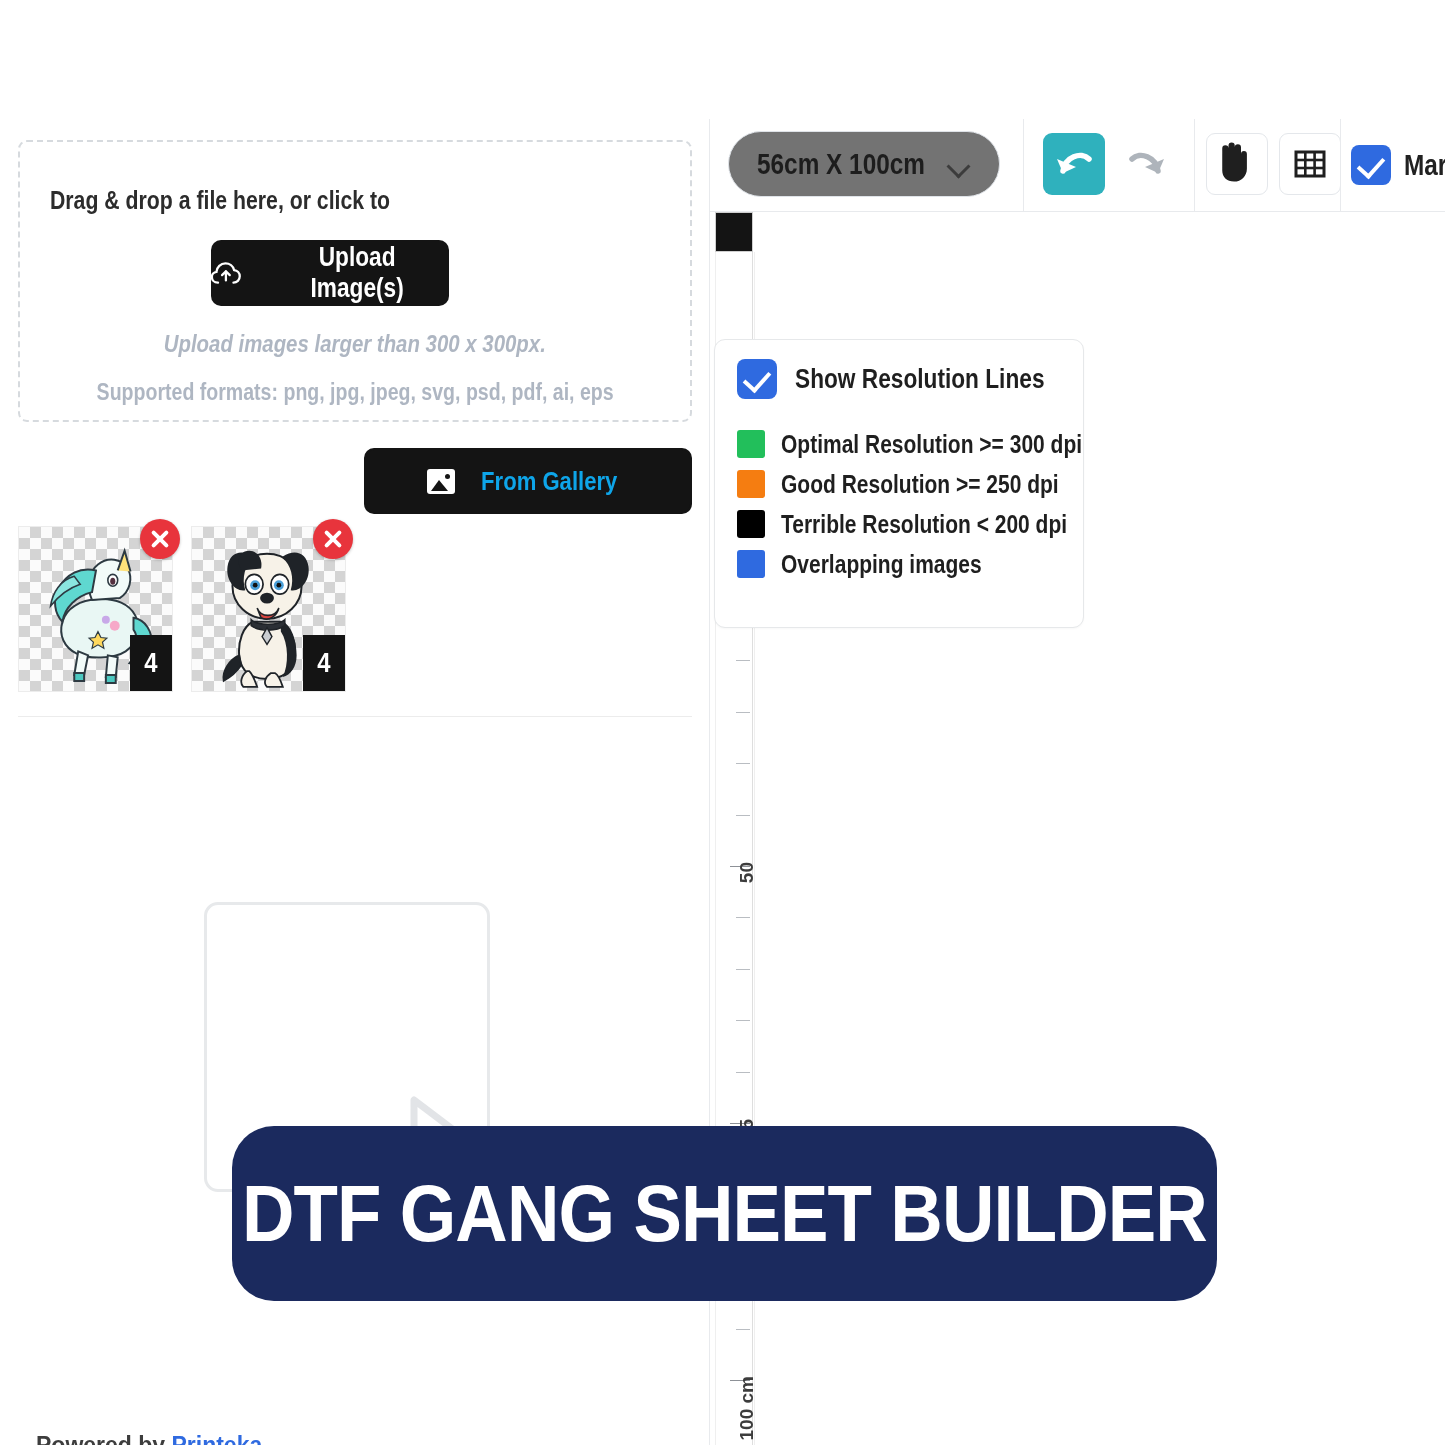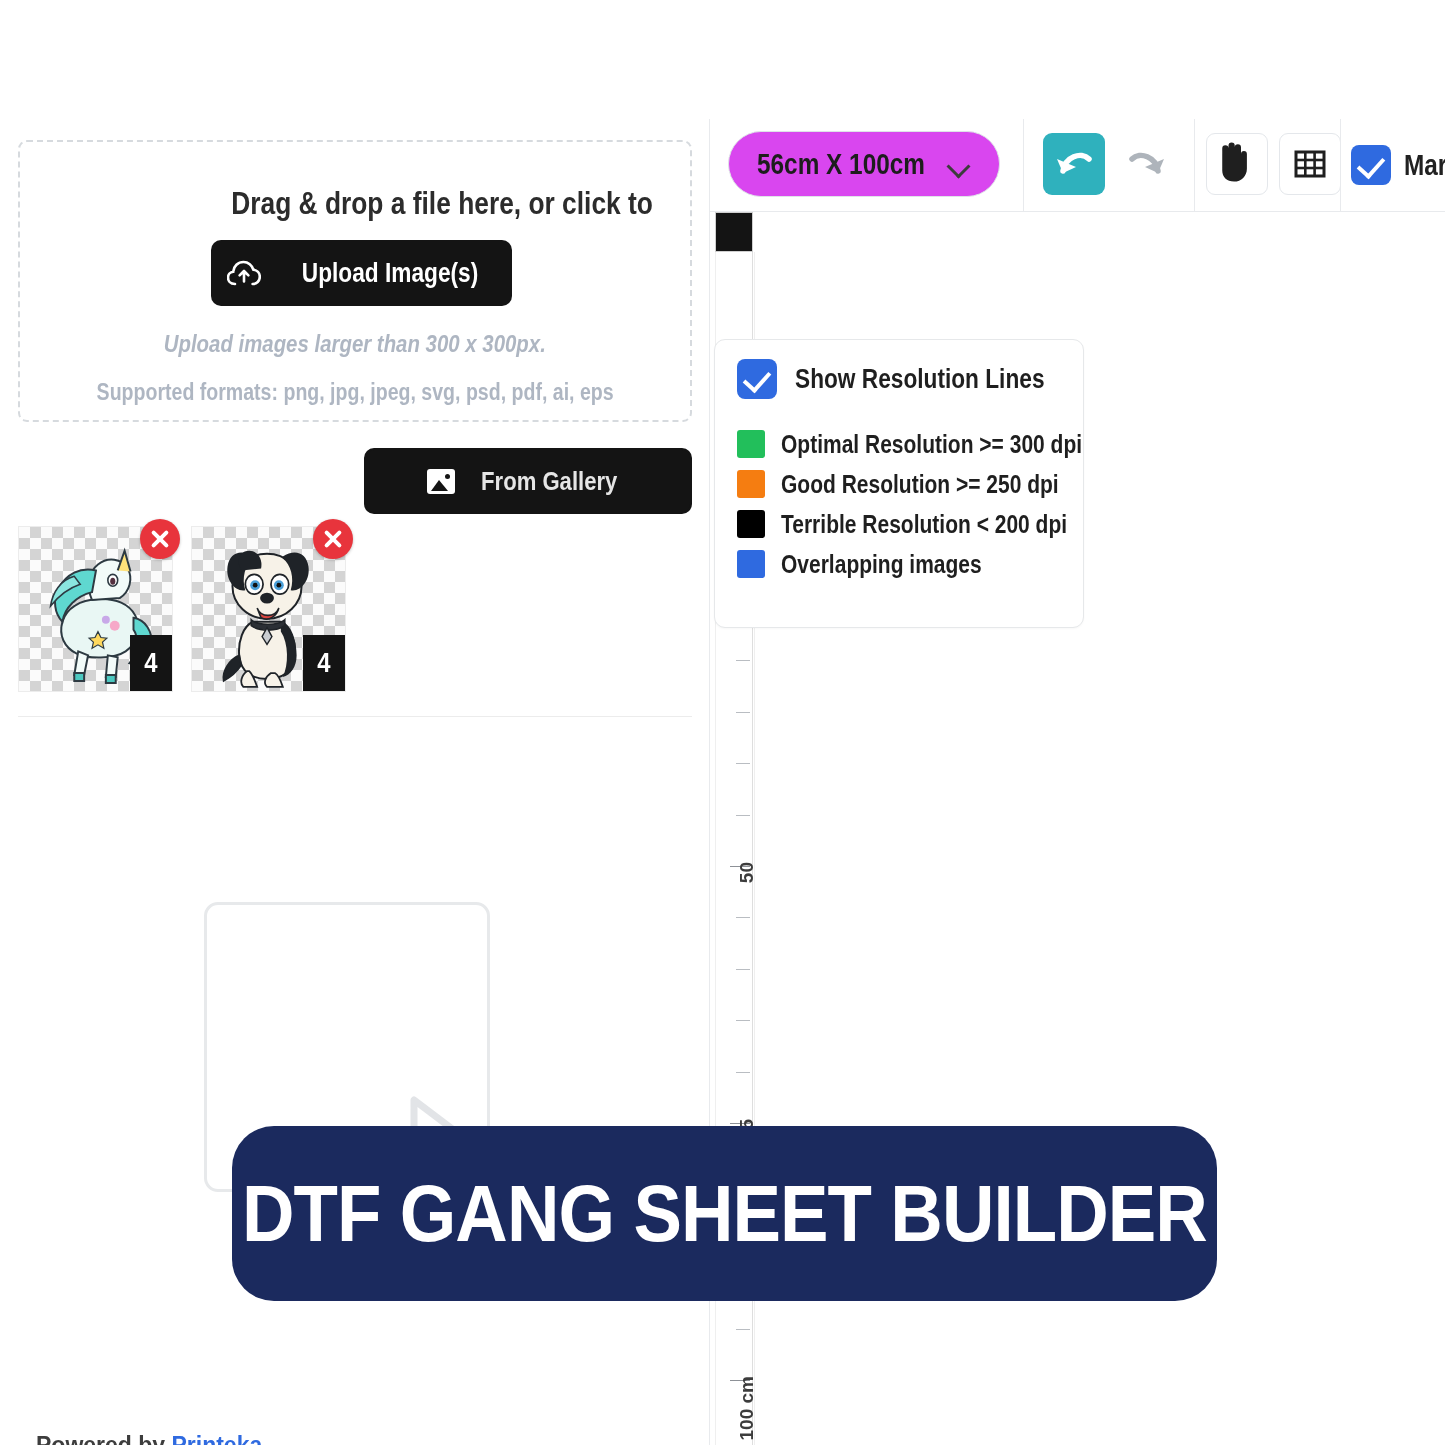--- a/index.html
+++ b/index.html
@@ -70,47 +70,47 @@
   
   .left-panel {
     position:absolute; left:0; top:119px; width:710px; height:1326px;
     background:#fff; border-right:1px solid #e8eaed; overflow:hidden;
   }
   .dropzone {
     position:absolute; left:18px; top:21px; width:674px; height:282px;
     border:2px dashed #d6dade; border-radius:9px; background:#fff;
   }
   .dz-title {
-    position:absolute; left:0; right:0; top:44px; text-align:right;
-    font-size:31px; font-weight:700; color:#2c2c2c;
+    position:absolute; left:0; right:0; top:44px; text-align:left;
+    font-size:25px; font-weight:700; color:#2c2c2c;
   }
   .dz-title span { display:inline-block; transform: scaleX(0.85); }
   .upload-btn {
-    position:absolute; left:191px; top:98px; width:301px; height:66px;
+    position:absolute; left:191px; top:98px; width:238px; height:66px;
     border-radius:10px; display:flex; align-items:center; justify-content:center; gap:24px;
     font-size:27px;
   }
   .upload-btn .lbl { display:inline-block; transform: scaleX(0.84); }
   .dz-hint1, .dz-hint2 {
     position:absolute; left:0; right:0; text-align:center; color:#aeb6c2;
     font-weight:600;
   }
   .dz-hint1 { top:188px; font-size:24px;font-style:italic; }
   .dz-hint2 { top:237px; font-size:23px; }
   .dz-hint1 span, .dz-hint2 span { display:inline-block; transform: scaleX(0.85); }
 
   .src-btns { position:absolute; left:18px; top:329px; width:674px; height:66px; }
   .src-btn {
     position:absolute; top:0; height:66px; border-radius:10px;
     display:flex; align-items:center; justify-content:center; gap:14px;
     font-size:26px; font-weight:700; cursor:pointer;
   }
   .src-btn .lbl { display:inline-block; transform: scaleX(0.85); }
   .src-my { left:0; width:328px; background:#fff; color:#161616; border:2px solid #141414; }
-  .src-gal { left:346px; width:328px; background:#141414; color:#e5e5e5; border:2px solid #141414; }
+  .src-gal { left:346px; width:328px; background:#141414; color:#0ea5e9; border:2px solid #141414; }
   .img-ico { width:28px; height:25px; background:#141414; border-radius:3px; position:relative; flex:none; }
   .src-gal .img-ico { background:#fff; }
   .img-ico::after{
     content:""; position:absolute; left:4px; bottom:3px;
     border-left:8px solid transparent; border-right:9px solid transparent;
     border-bottom:11px solid #fff;
   }
   .src-gal .img-ico::after { border-bottom-color:#141414; }
   .img-ico::before{
     content:""; position:absolute; right:5px; top:5px; width:5px; height:5px;
@@ -174,21 +174,21 @@
   
   .right-panel {
     position:absolute; left:710px; top:119px; width:735px; height:1326px; background:#fff;
   }
   .toolbar {
     position:absolute; left:0; top:0; width:735px; height:93px;
     border-bottom:1px solid #e8eaed; background:#fff;
   }
   .size-select {
     position:absolute; left:18px; top:12px; width:272px; height:66px;
-    border:1px solid #dfe3e8; border-radius:33px; background:#d946ef;
+    border:1px solid #dfe3e8; border-radius:33px; background:#737373;
     display:flex; align-items:center; cursor:pointer;
   }
   .size-label {
     margin-left:28px; font-size:29px; font-weight:700; color:#1d1d1d;
     display:inline-block; transform: scaleX(0.84); transform-origin:left center;
   }
   .caret {
     position:absolute; right:32px; top:26px; width:17px; height:17px;
     border-left:3px solid #3c3c3c; border-bottom:3px solid #3c3c3c;
     transform: rotate(-45deg);

